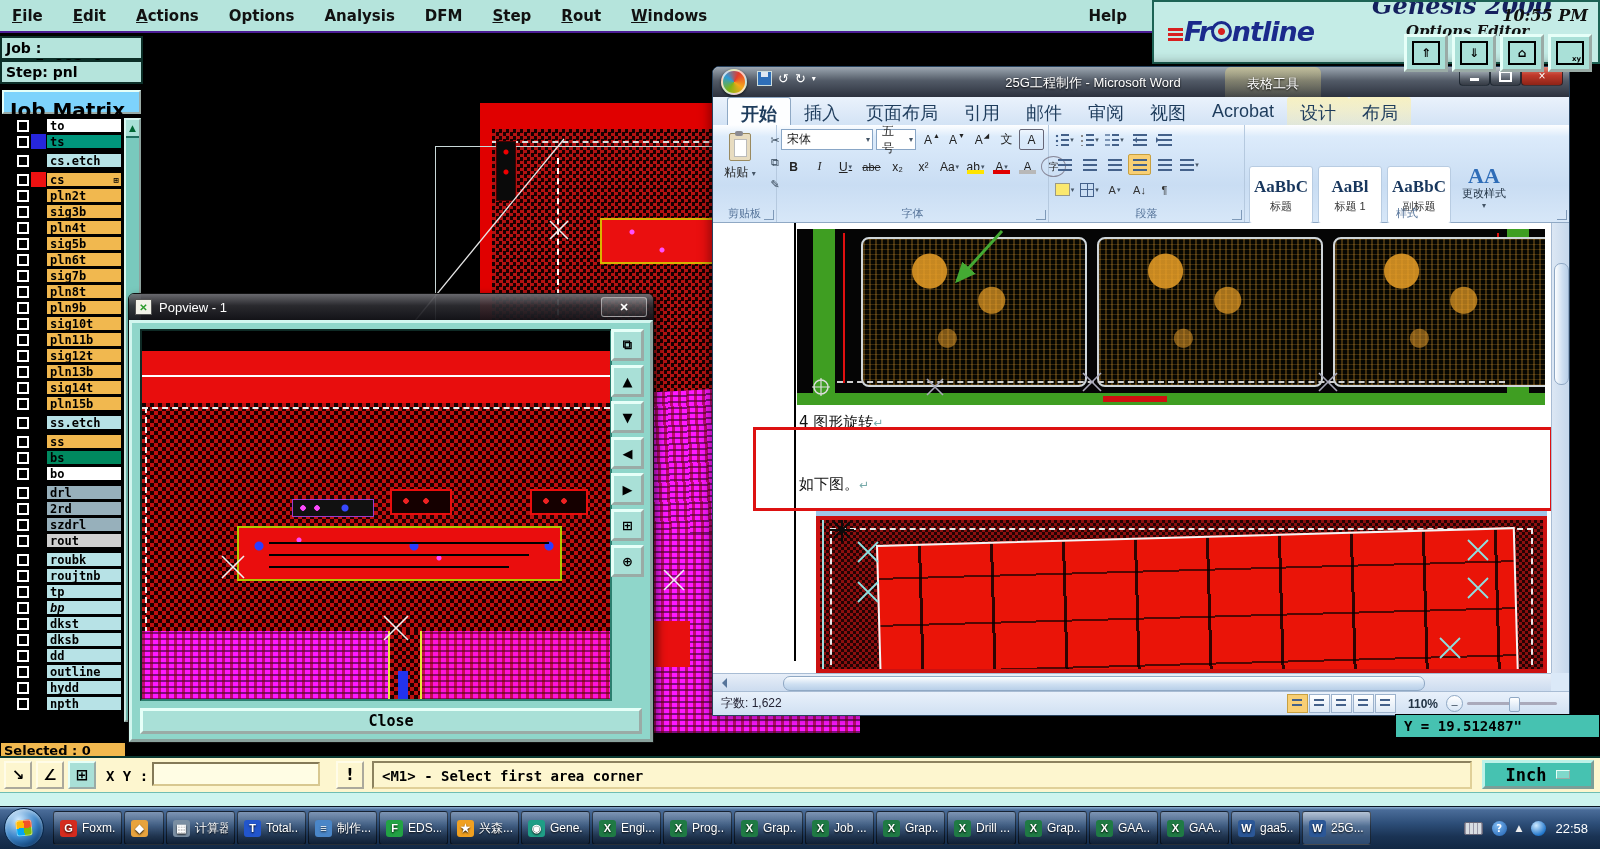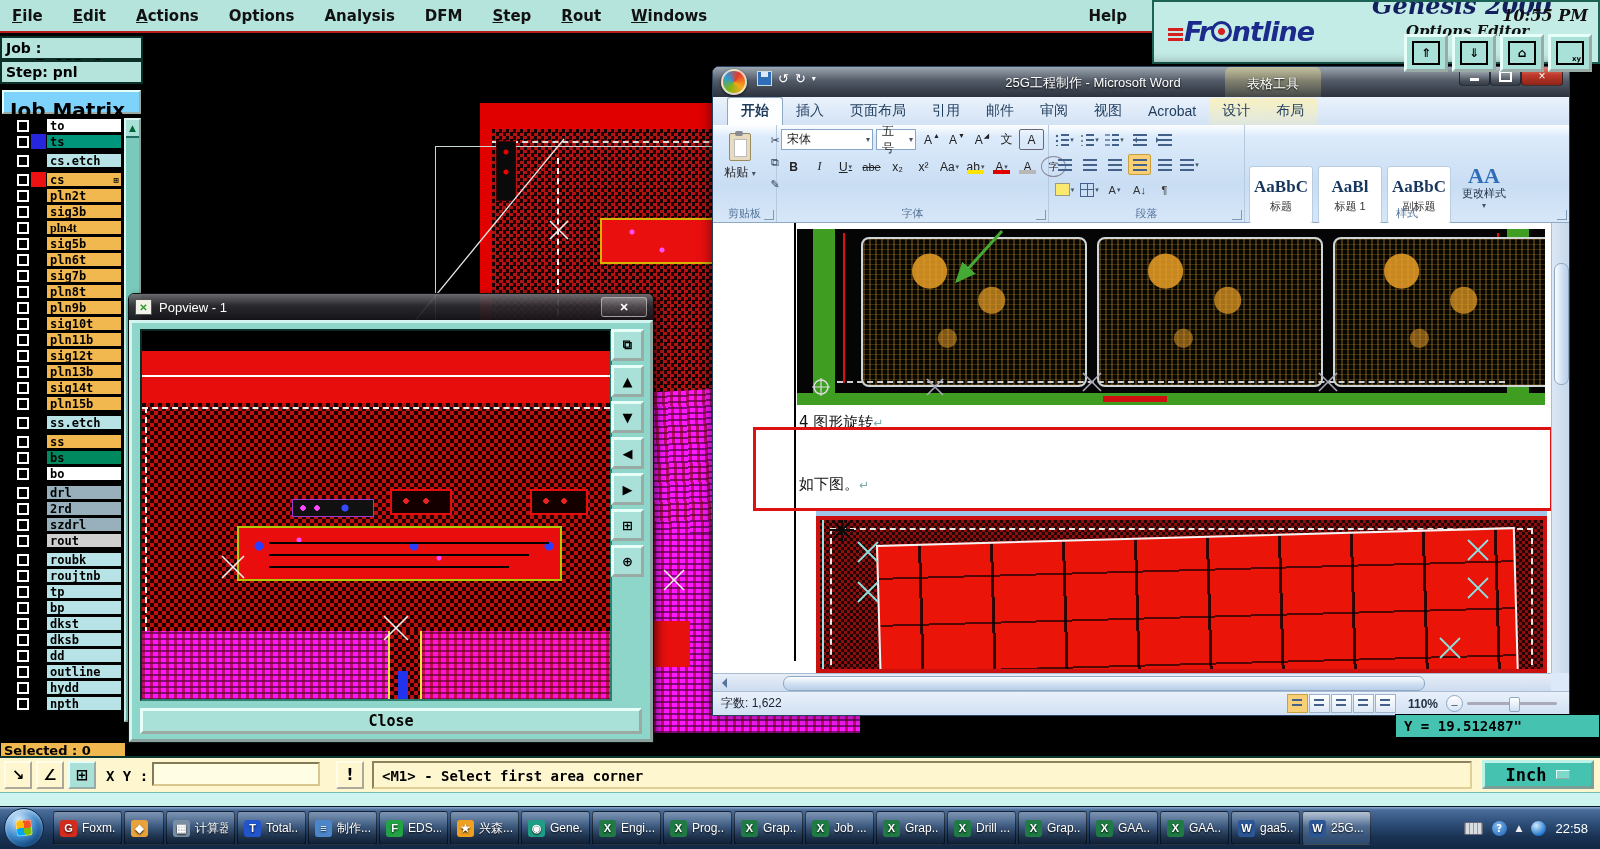--- a/index.html
+++ b/index.html
@@ -1,21 +1,21 @@
 <!DOCTYPE html>
 <html><head>
 <meta charset="utf-8">
 <style>
   html,body{margin:0;padding:0;background:#222;}
   .screen{position:relative;width:1600px;height:849px;background:#000;overflow:hidden;
           font-family:"DejaVu Sans",sans-serif;-webkit-font-smoothing:antialiased;}
   .abs{position:absolute;}
   .mono{font-family:"DejaVu Sans Mono",monospace;}
   
-  .menubar{left:0;top:0;width:1155px;height:33px;background:#b5e4dc;border-bottom:2px solid #b91c1c;
+  .menubar{left:0;top:0;width:1155px;height:33px;background:#b5e4dc;border-bottom:2px solid #4c1d95;
            display:flex;align-items:center;gap:30px;padding-left:12px;box-sizing:border-box;
            font-weight:bold;font-size:15px;color:#111;}
   .menu-item{cursor:default;}
   .menu-help{margin-left:auto;margin-right:28px;}
   .brand{left:1152px;top:0;width:448px;height:64px;background:#c4ece6;border:2px solid #1d6355;
          box-sizing:border-box;overflow:hidden;}
   .logo{left:14px;top:14px;font-size:27px;font-weight:bold;font-style:italic;color:#1b2a8c;letter-spacing:-1px;}
   .logo .bars{display:inline-block;width:15px;height:13px;margin-right:1px;
         background:repeating-linear-gradient(180deg,#d81f1f 0 3px,transparent 3px 5px);}
   .logo .dot{display:inline-block;width:15px;height:15px;border:3px solid #1b2a8c;border-radius:50%;
@@ -121,22 +121,22 @@
             background:linear-gradient(rgba(240,220,130,.45),rgba(240,220,130,.12));text-align:center;
             padding-top:8px;box-sizing:border-box;text-shadow:0 1px 2px #000;}
   .winbtns{position:absolute;right:6px;top:0;display:flex;}
   .wbtn{width:29px;height:18px;border:1px solid rgba(20,30,40,.8);border-top:none;border-radius:0 0 4px 4px;
         background:linear-gradient(rgba(255,255,255,.3),rgba(255,255,255,.06) 50%,rgba(0,0,0,.25));
         display:flex;align-items:center;justify-content:center;color:#fff;font-size:12px;cursor:pointer;}
   .wbtn.close{background:linear-gradient(#e08576,#c0392b 45%,#8e2417);width:40px;}
   .wbtn .minbar{width:9px;height:3px;background:#fff;margin-top:6px;}
   .wbtn .maxbox{width:9px;height:7px;border:2px solid #fff;}
   .w-tabs{position:absolute;left:0;top:30px;right:0;height:28px;background:linear-gradient(#eaf2fc,#d3e3f5);
-          display:flex;align-items:center;padding-left:14px;font-family:"Liberation Sans",sans-serif;
-          font-size:14px;color:#1e3c5c;box-sizing:border-box;}
+          display:flex;align-items:flex-start;padding-left:14px;font-family:"Liberation Sans",sans-serif;
+          font-size:18px;color:#1e3c5c;box-sizing:border-box;}
   .wtab{padding:4px 13px 5px;cursor:pointer;}
   .wtab.active{background:#fdfeff;border:1px solid #8ea8c4;border-bottom:none;border-radius:3px 3px 0 0;font-weight:bold;}
   .wtab.ctx{background:linear-gradient(rgba(250,240,180,.8),rgba(245,235,170,.3));border-radius:3px 3px 0 0;}
   .w-ribbon{position:absolute;left:0;top:58px;right:0;height:98px;
             background:linear-gradient(#fdfeff,#dcebfb 12%,#c9ddf3 62%,#d7e7f8);border-bottom:1px solid #8fa8c4;
             display:flex;font-family:"Liberation Sans",sans-serif;box-sizing:border-box;}
   .rgroup{position:relative;border-right:1px solid #b5c9df;box-sizing:border-box;padding:4px 4px 16px;}
   .glabel{position:absolute;bottom:1px;left:0;right:0;text-align:center;font-size:11px;color:#56749a;}
   .launcher{position:absolute;right:2px;bottom:2px;width:9px;height:9px;border:1px solid #7e99b8;
             border-top:none;border-left:none;cursor:pointer;}
@@ -390,21 +390,21 @@
         <div class="lsw" style="background: rgb(0, 0, 0);"></div>
         <div class="lname" style="background: rgb(241, 184, 79);">
           <span>sig3b</span>
         </div>
       </div>
       <div class="lrow">
         <div class="lchk">
           <span class="bx"></span>
         </div>
         <div class="lsw" style="background: rgb(0, 0, 0);"></div>
-        <div class="lname" style="background: rgb(241, 184, 79); font-family: Liberation Serif, serif;">
+        <div class="lname" style="background: rgb(241, 184, 79);">
           <span>pln4t</span>
         </div>
       </div>
       <div class="lrow">
         <div class="lchk">
           <span class="bx"></span>
         </div>
         <div class="lsw" style="background: rgb(0, 0, 0);"></div>
         <div class="lname" style="background: rgb(241, 184, 79);">
           <span>sig5b</span>
@@ -597,21 +597,21 @@
         <div class="lsw" style="background: rgb(0, 0, 0);"></div>
         <div class="lname" style="background: rgb(183, 226, 230);">
           <span>tp</span>
         </div>
       </div>
       <div class="lrow">
         <div class="lchk">
           <span class="bx"></span>
         </div>
         <div class="lsw" style="background: rgb(0, 0, 0);"></div>
-        <div class="lname" style="background: rgb(183, 226, 230);">
+        <div class="lname" style="background: rgb(183, 226, 230); font-style: italic;">
           <span>bp</span>
         </div>
       </div>
       <div class="lrow">
         <div class="lchk">
           <span class="bx"></span>
         </div>
         <div class="lsw" style="background: rgb(0, 0, 0);"></div>
         <div class="lname" style="background: rgb(183, 226, 230);">
           <span>dkst</span>

